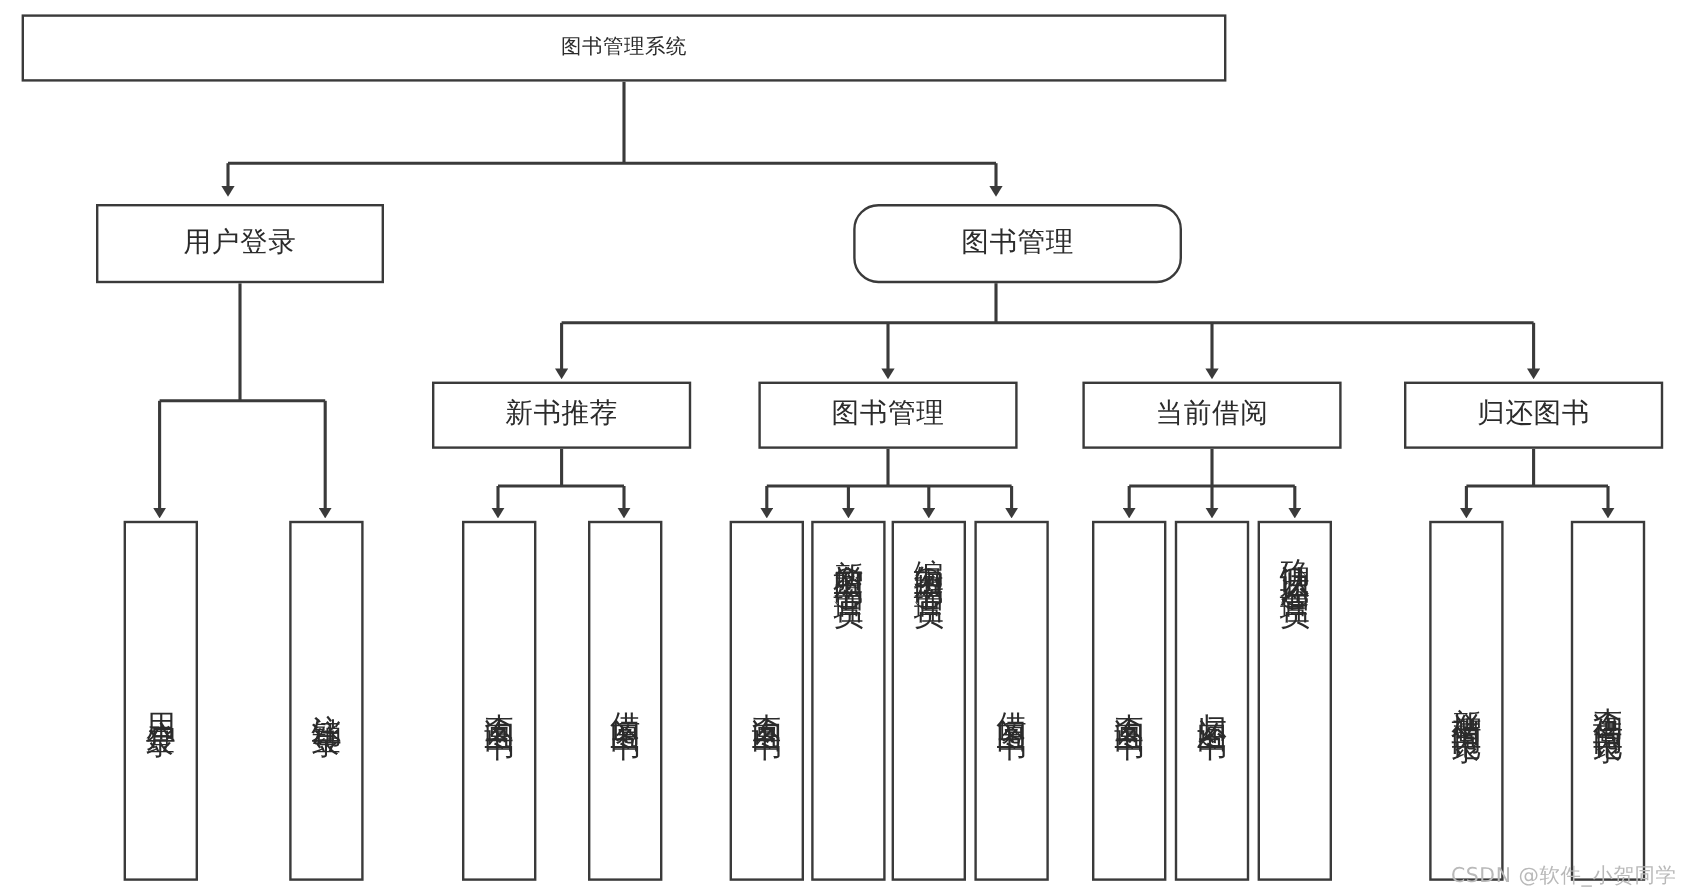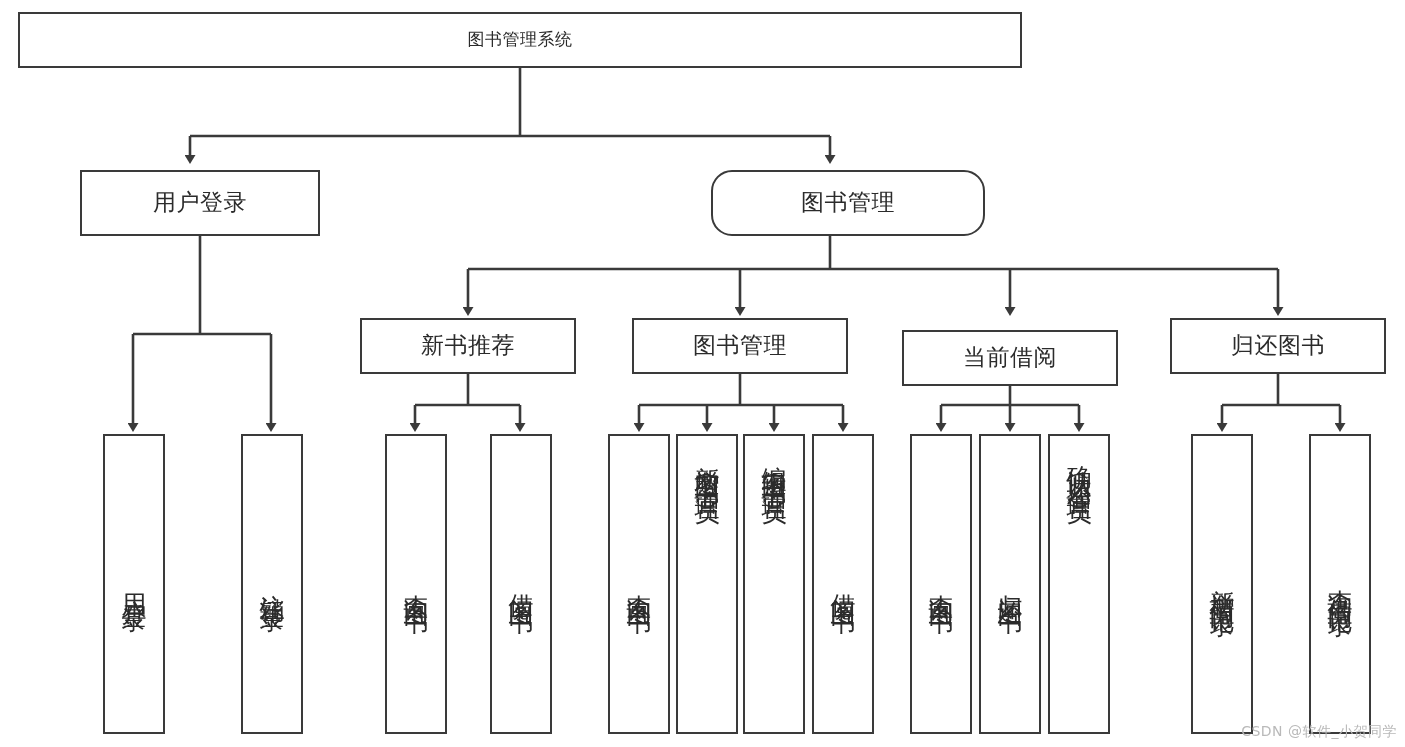--- a/index.html
+++ b/index.html
@@ -67,21 +67,21 @@
     white-space: nowrap;
   }
   .node.vert.centered {
     align-items: center;
     padding-top: 0;
   }
   #watermark {
     position: absolute;
     right: 8px;
     bottom: 6px;
-    font-size: 14px;
+    font-size: 17px;
     color: #b9b9b9;
     letter-spacing: 0.5px;
     z-index: 5;
     white-space: nowrap;
   }
 </style>
 </head>
 <body>
 
 <div id="diagram-root">
@@ -149,21 +149,21 @@
   </div>
 
   <div class="node horiz" style="left:360px; top:318px; width:216px; height:56px;">
     <span class="node-label">新书推荐</span>
   </div>
 
   <div class="node horiz" style="left:632px; top:318px; width:216px; height:56px;">
     <span class="node-label">图书管理</span>
   </div>
 
-  <div class="node horiz" style="left:902px; top:318px; width:216px; height:56px;margin-top:12px;">
+  <div class="node horiz" style="left:902px; top:318px; width:216px; height:56px;">
     <span class="node-label">当前借阅</span>
   </div>
 
   <div class="node horiz" style="left:1170px; top:318px; width:216px; height:56px;">
     <span class="node-label">归还图书</span>
   </div>
 
   <div class="node vert centered" style="left:103px; top:434px; width:62px; height:300px;">
     <span class="node-label">用户登录</span>
   </div>

